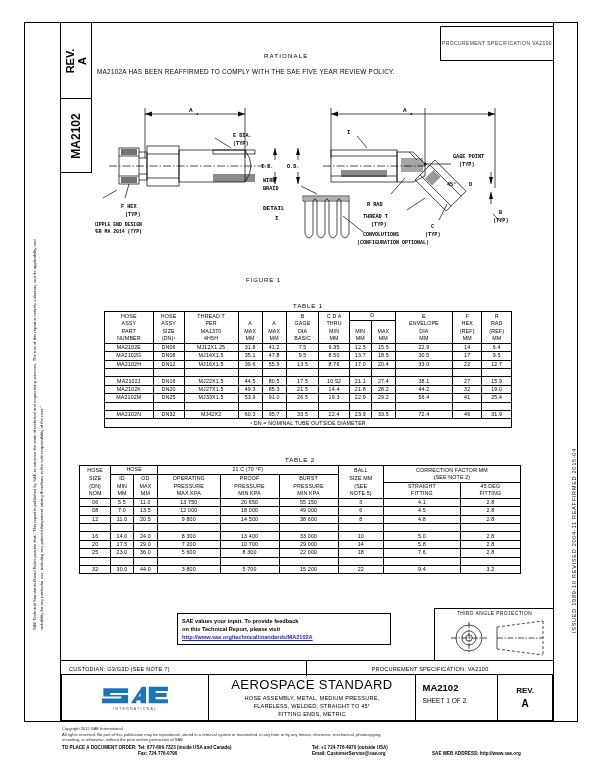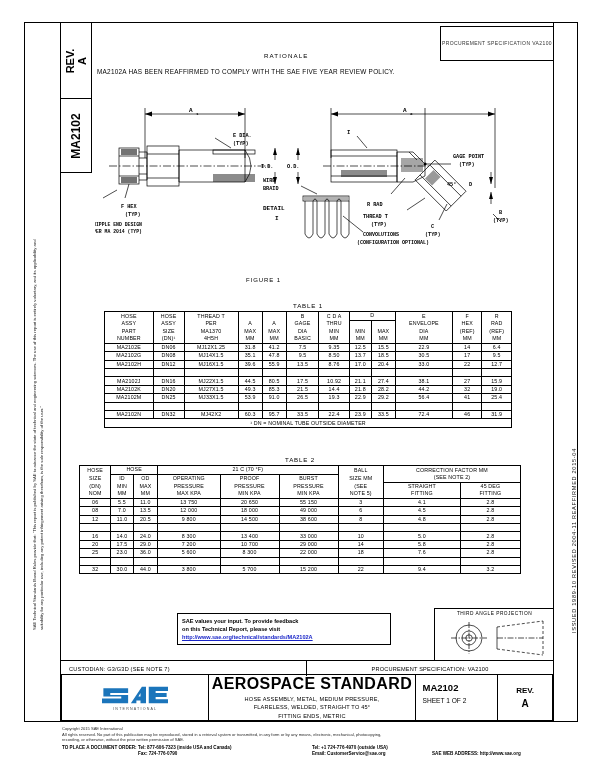--- a/index.html
+++ b/index.html
@@ -270,21 +270,21 @@
     flex-direction: column;
   }
   .tb-title {
     width: 207px;
     border-right: 1px solid #000;
     display: flex; flex-direction: column;
     align-items: center; justify-content: center;
     text-align: center;
   }
   .tb-title .as {
-    font-size: 16px; font-weight: bold;
+    font-size: 13px; font-weight: normal;
     letter-spacing: 0.4px;
     margin-bottom: 2px;
   }
   .tb-title .sub {
     font-size: 5.6px;
     line-height: 8.2px;
     letter-spacing: 0.2px;
   }
   .tb-num {
     width: 83px;

